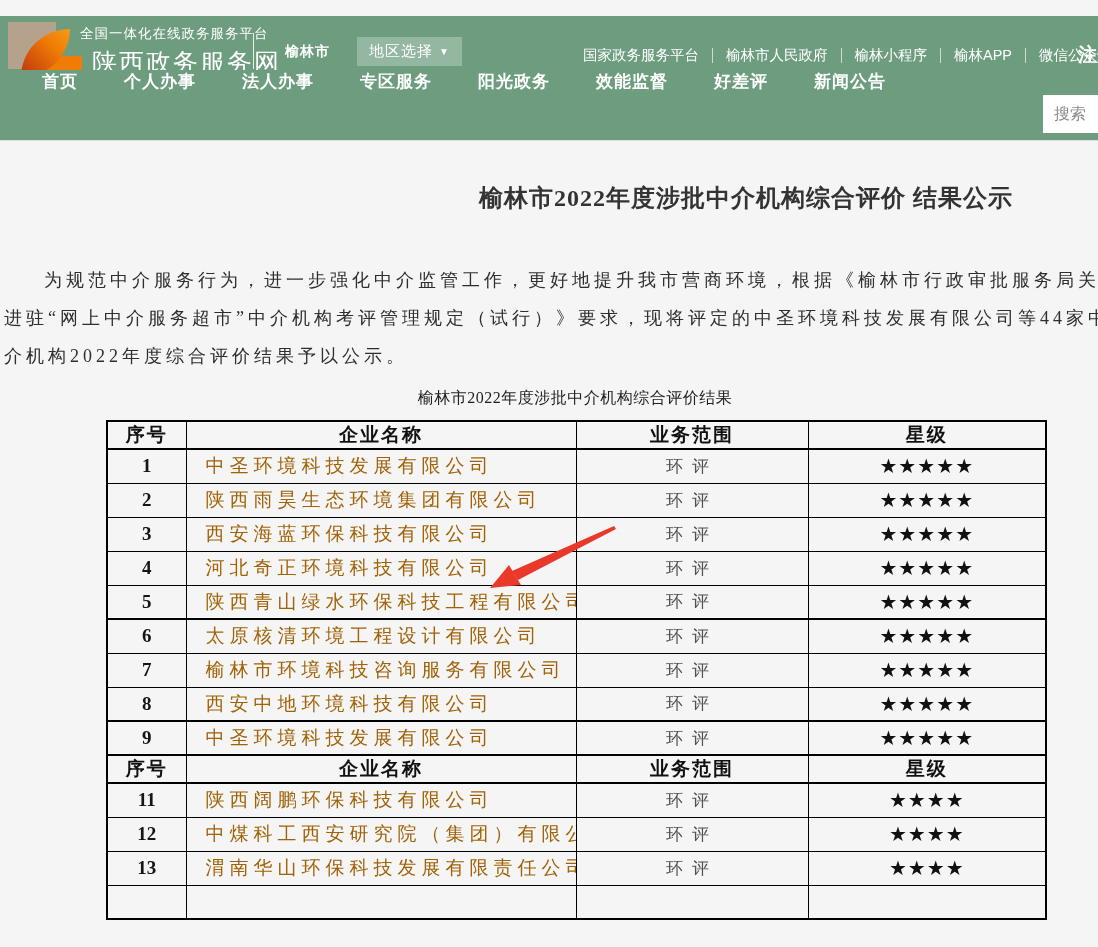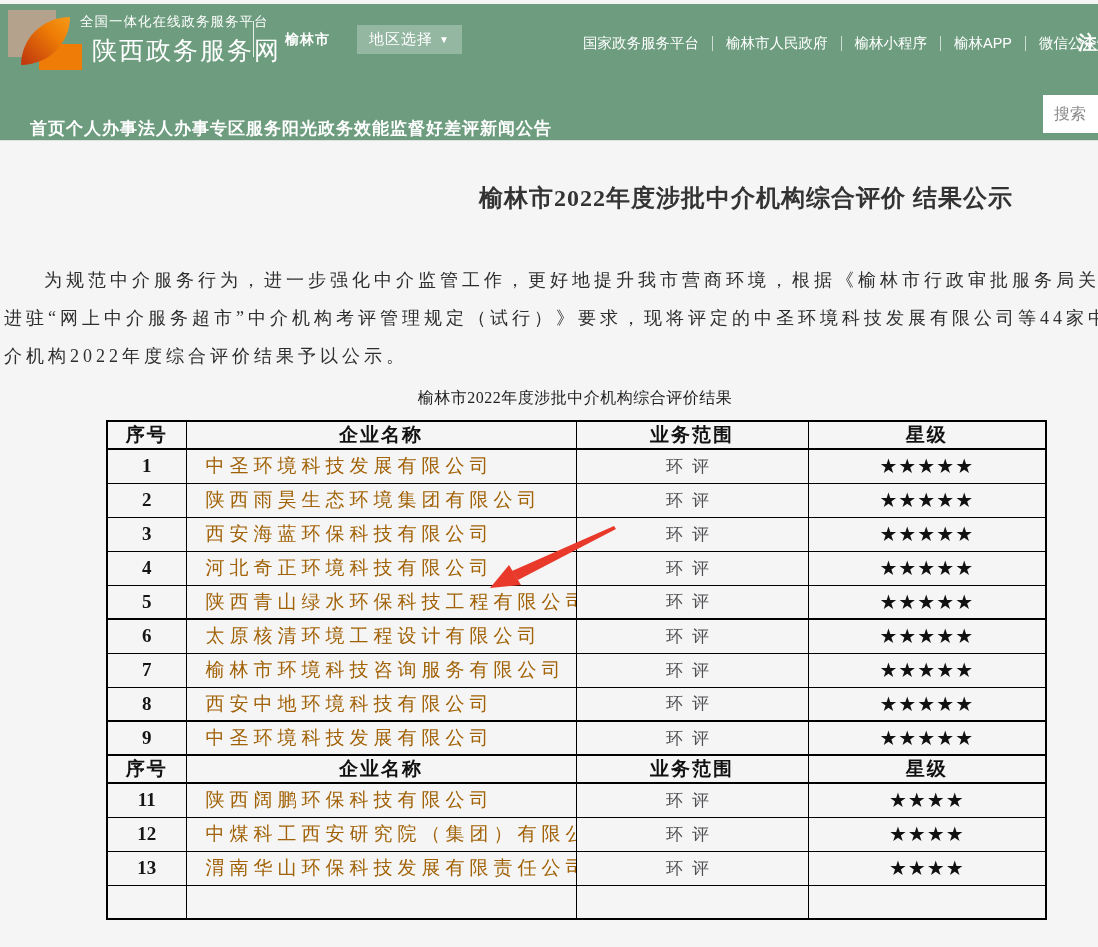--- a/index.html
+++ b/index.html
@@ -5,21 +5,21 @@
   * { margin:0; padding:0; box-sizing:border-box; }
   html,body { width:1098px; height:947px; overflow:hidden; }
   body {
     font-family:"Liberation Sans", sans-serif;
     background:#f5f5f6;
     position:relative;
   }
 
   
   .topbar {
-    position:absolute; left:0; top:4px; width:1098px; height:70px;
+    position:absolute; left:0; top:16px; width:1098px; height:70px;
     background:#6d9d7e; color:#fff;padding-left:34px;
   }
   .logo { position:absolute; left:8px; top:4px; width:66px; height:63px; }
   .logo .sq-beige { position:absolute; left:0; top:2px; width:48px; height:47px; background:#b5a28c; }
   .logo .sq-orange { position:absolute; left:31px; top:36px; width:43px; height:30px; background:#ef7c07; }
   .logo .leaf {
     position:absolute; left:13px; top:9px; width:49px; height:48px;
     background:linear-gradient(45deg,#c0390f 5%,#ef7d05 65%,#f59a1a);
     border-radius:100% 0 100% 0;
   }
@@ -37,21 +37,21 @@
   .toplinks { position:absolute; left:570px; top:30px; display:flex; align-items:center; font-size:14.5px; white-space:nowrap; }
   .toplinks .lnk { padding:0 13px; cursor:pointer; }
   .toplinks .sep { width:1px; height:15px; background:rgba(255,255,255,.65); }
   .register { position:absolute; left:1078px; top:26px; font-size:19px; font-weight:bold; white-space:nowrap; cursor:pointer; }
 
   
   .nav {
     position:absolute; left:0; top:70px; width:1098px; height:71px;
     background:#6d9d7e; border-bottom:1px solid #dfe1e0;
   }
-  .nav-items { position:absolute; left:30px; top:0; height:70px; display:flex; align-items:flex-end; }
+  .nav-items { position:absolute; left:42px; top:0; height:70px; display:flex; align-items:flex-start; gap:46px; }
   .nav-item { color:#fff; font-size:17px; font-weight:bold; letter-spacing:1px; white-space:nowrap; cursor:pointer; }
   .search-box {
     position:absolute; left:1043px; top:25px; width:120px; height:38px;
     border:none; background:#fff; padding-left:11px; font-size:16px;
     font-family:inherit; color:#444; outline:none;
   }
   .search-box::placeholder { color:#8a8a8a; }
 
   
   .content { position:absolute; left:0; top:141px; width:1492px; color:#2b2b2b;

